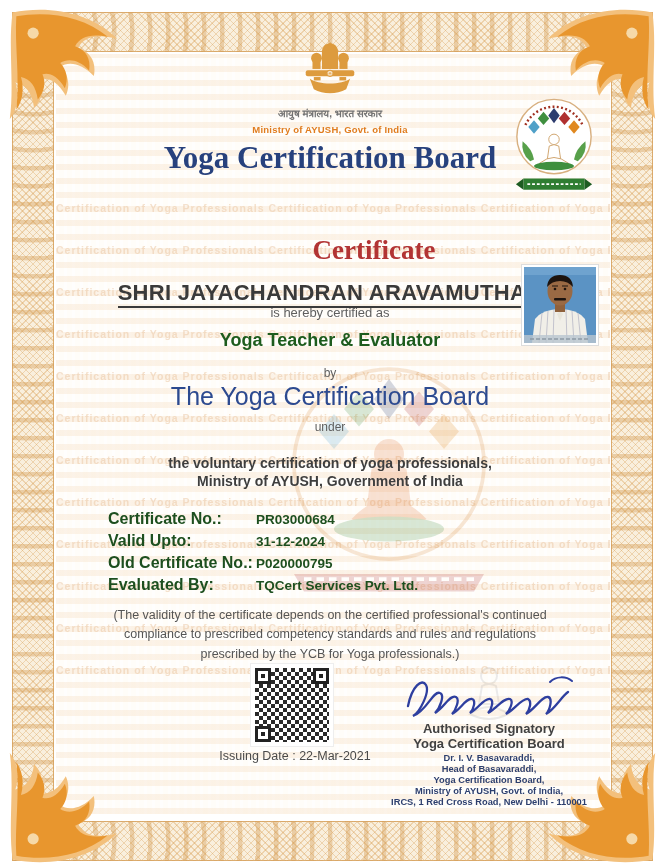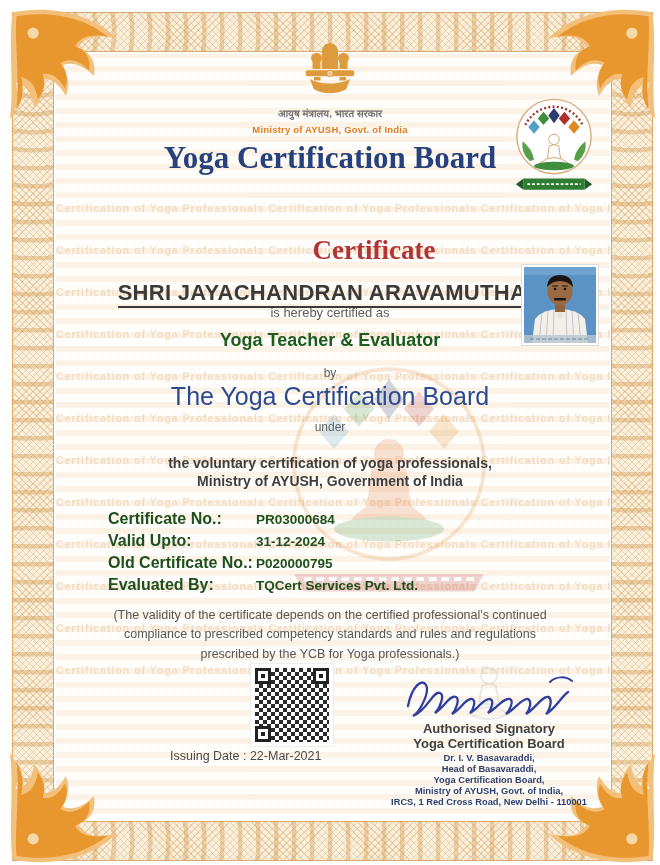--- a/index.html
+++ b/index.html
@@ -61,21 +61,21 @@
               font-size:12.5px;color:#555;line-height:1.55;}
 
   
   .qr{position:absolute;left:250px;top:663px;width:84px;height:84px;background:#fff;
       border:1px solid #eee;box-sizing:border-box;padding:4px;}
   .qr-mod{width:74px;height:74px;position:relative;
       background:repeating-conic-gradient(#2a2a2a 0% 25%, #ffffff 0% 50%) 0 0/8px 8px;}
   .finder{position:absolute;width:16px;height:16px;border:3px solid #222;background:#fff;box-sizing:border-box;}
   .finder::after{content:"";position:absolute;left:3px;top:3px;width:4px;height:4px;background:#222;}
   .f-tl{left:0;top:0;} .f-tr{right:0;top:0;} .f-bl{left:0;bottom:0;}
-  .issuing{position:absolute;left:170px;top:749px;width:250px;text-align:left;
+  .issuing{position:absolute;left:170px;top:749px;width:250px;text-align:center;
            font-size:12.5px;color:#4a4a4a;}
 
   
   .sig-ghost{position:absolute;left:458px;top:662px;opacity:.16;}
   .sig-svg{position:absolute;left:400px;top:670px;}
   .auth1{position:absolute;left:389px;top:721px;width:200px;text-align:center;
          font-size:13px;font-weight:bold;color:#414141;}
   .auth2{position:absolute;left:389px;top:736px;width:200px;text-align:center;
          font-size:13px;font-weight:bold;color:#414141;}
   .sig-details{position:absolute;left:374px;top:753px;width:230px;text-align:center;

